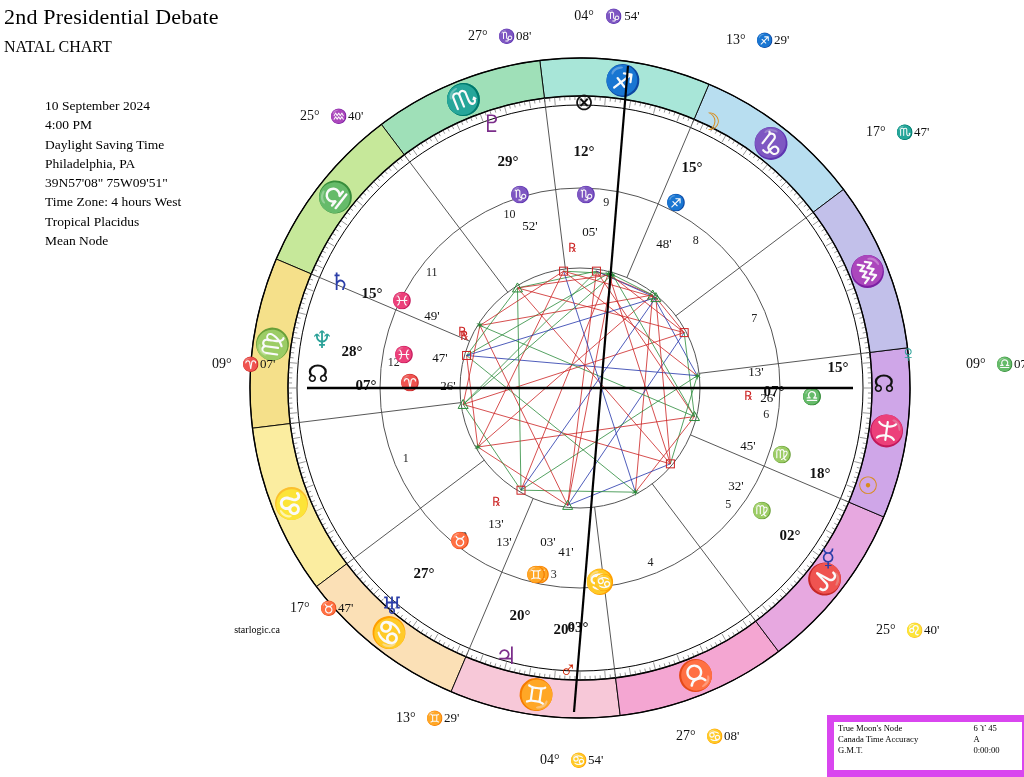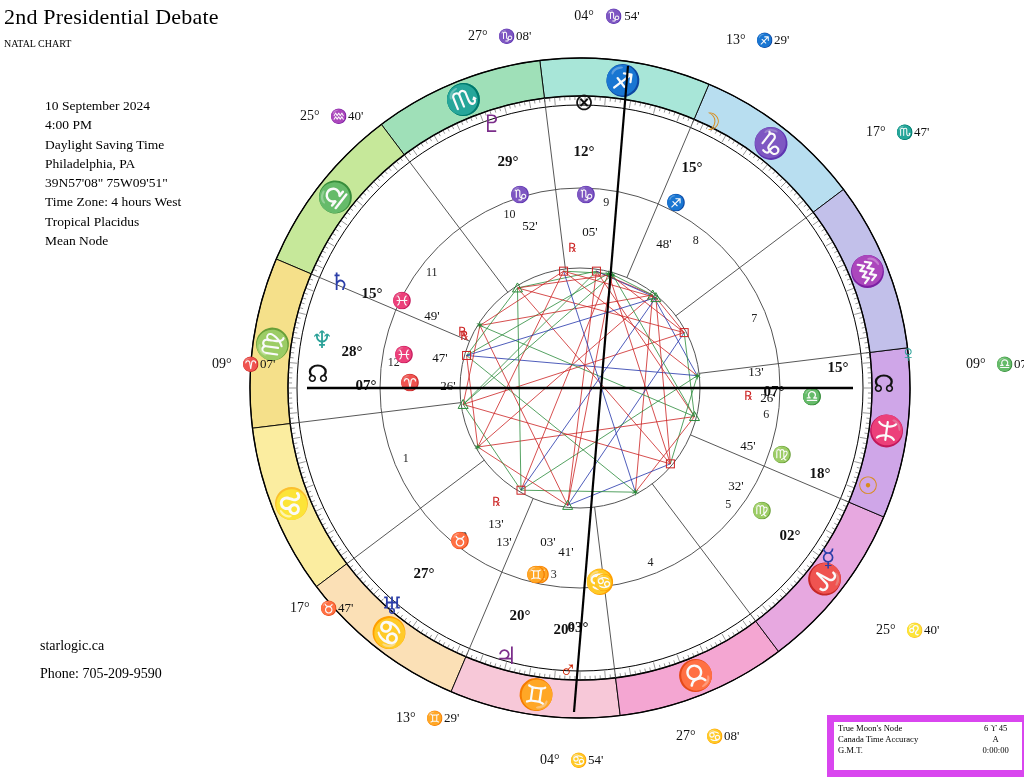--- a/index.html
+++ b/index.html
@@ -1,51 +1,50 @@
 <!DOCTYPE html>
 <html><head>
 <meta charset="utf-8">
 <style>
   html,body{margin:0;padding:0;background:#ffffff;}
   body{width:1024px;height:777px;position:relative;overflow:hidden;
        font-family:"Liberation Serif",serif;color:#000;}
   .abs{position:absolute;}
   #title{left:4px;top:4px;font-size:22px;font-weight:normal;letter-spacing:.2px;}
-  #subtitle{left:4px;top:38px;font-size:10px;}
+  #subtitle{left:4px;top:38px;font-size:16px;}
   #info{left:4px;top:96px;font-size:13.5px;line-height:19.3px;margin-left:41px;}
-  #footer{left:40px;top:632px;width:240px;text-align:left;font-size:14px;line-height:28px;}
+  #footer{left:40px;top:616px;width:240px;text-align:right;font-size:10px;line-height:28px;}
   svg{position:absolute;left:0;top:0;}
   .wheel-text{font-family:"Liberation Serif",serif;}
   
   #legend{left:827px;top:715px;width:188px;height:48px;border:7px solid #d946ef;
           font-size:8.6px;font-family:"Liberation Serif",serif;}
   #legend table{width:100%;border-collapse:collapse;}
   #legend td{padding:1px 4px 0 4px;}
-  #legend td.r{text-align:center;}
+  #legend td.r{text-align:left;}
 </style>
 </head>
 <body>
 
 <div class="abs" id="title">2nd Presidential Debate</div>
 <div class="abs" id="subtitle">NATAL CHART</div>
 
 <div class="abs" id="info">
   <div>10 September 2024</div>
   <div>4:00 PM</div>
   <div>Daylight Saving Time</div>
   <div>Philadelphia, PA</div>
   <div>39N57'08"  75W09'51"</div>
   <div>Time Zone: 4 hours West</div>
   <div>Tropical Placidus</div>
   <div>Mean Node</div>
 </div>
 
 <div class="abs" id="footer">
   <div>starlogic.ca</div>
-  <div>Phone:  705-209-9590</div>
 </div>
 
 <div class="abs" id="legend">
   <table>
     <tbody>
         <tr>
       <td>True Moon's Node</td>
       <td class="r">6 ϒ 45</td>
     </tr>
     <tr>

